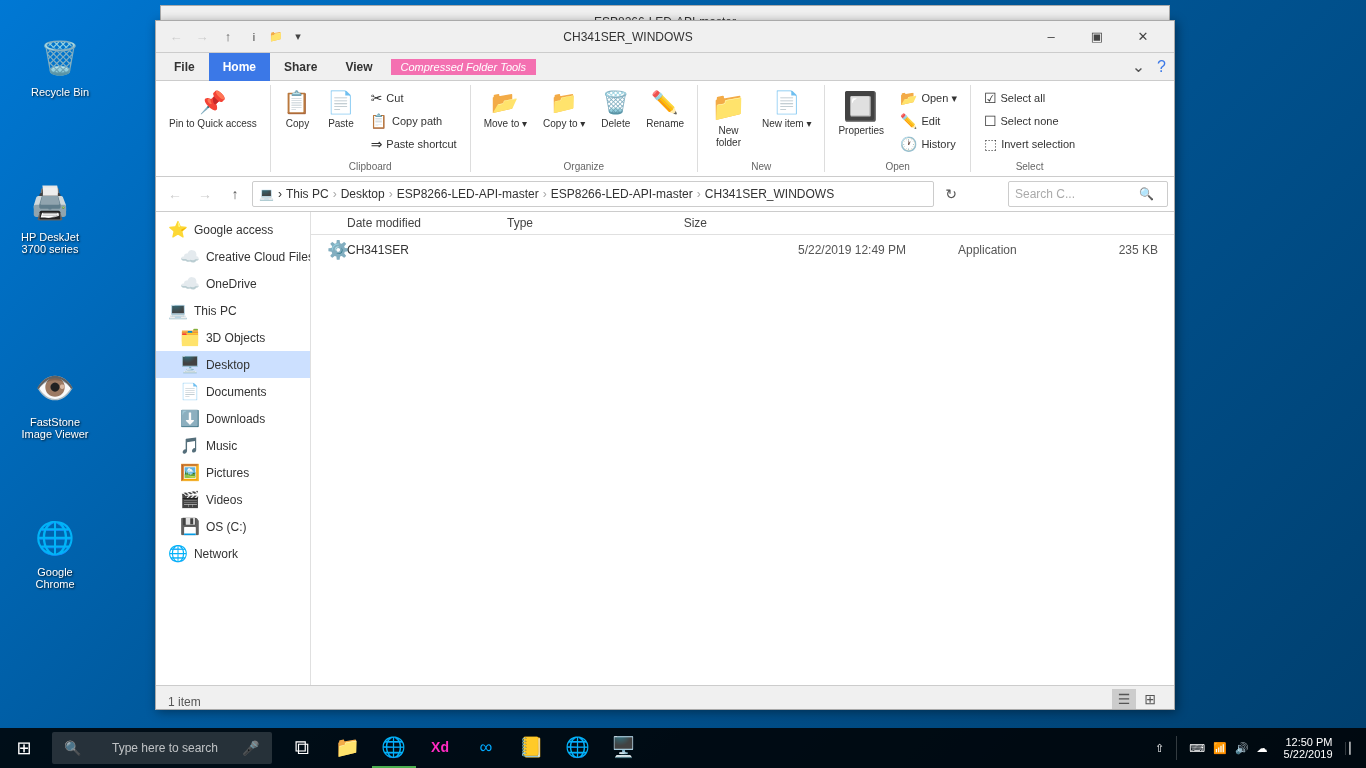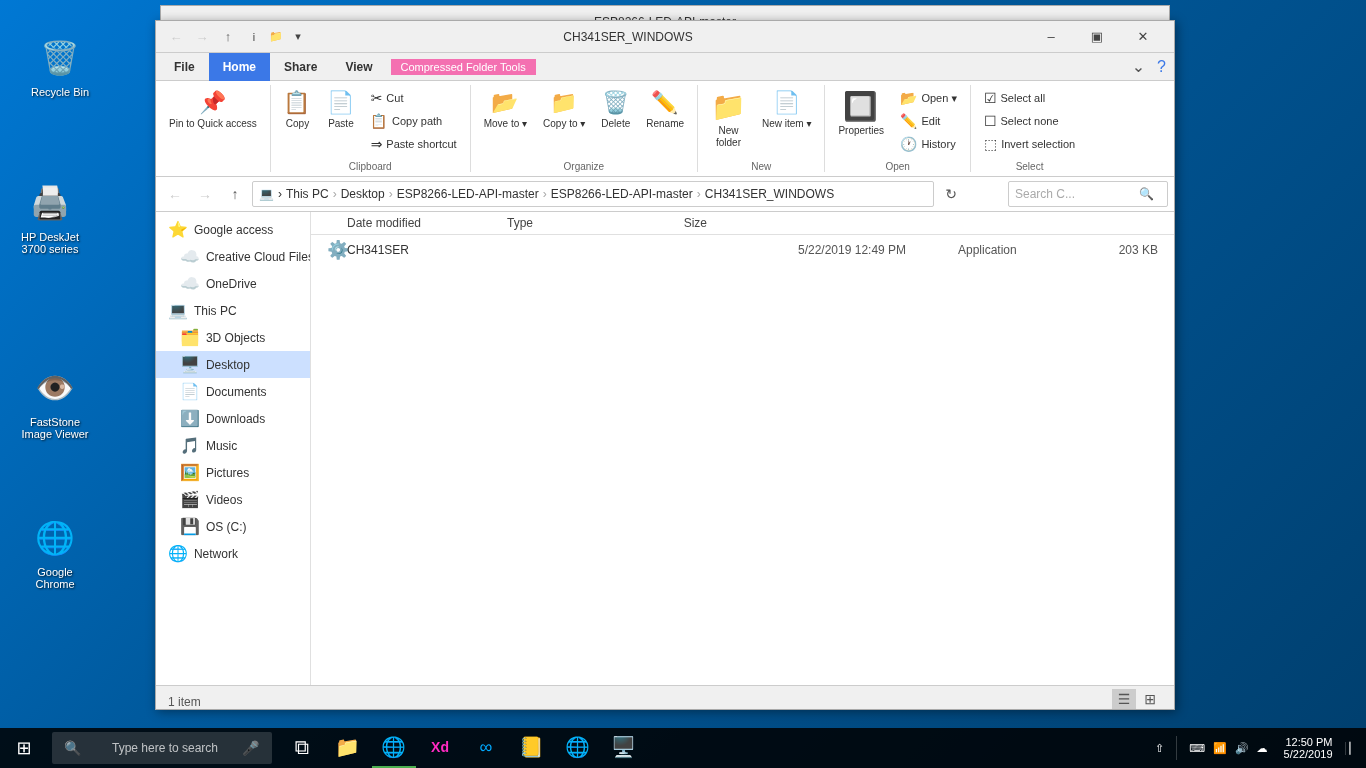--- a/index.html
+++ b/index.html
@@ -539,21 +539,21 @@
         </div>
         <div class="ribbon-tab home-active">
           <span>Home</span>
         </div>
         <div class="ribbon-tab">
           <span>Share</span>
         </div>
         <div class="ribbon-tab">
           <span>View</span>
         </div>
-        <div style="margin-left:4px;padding:2px 10px;background:#f470b1;color:white;font-size:11px;cursor:pointer;display:flex;align-items:center;">
+        <div style="margin-left:4px;padding:2px 10px;background:#f470b1;color:white;font-size:11px;cursor:pointer;display:flex;align-items:center;font-style:italic;">
           <span>Compressed Folder Tools</span>
         </div>
         <div style="margin-left:auto;display:flex;align-items:center;">
           <button style="border:none;background:transparent;cursor:pointer;font-size:16px;color:#555;padding:0 8px;">⌄</button>
           <button style="border:none;background:transparent;cursor:pointer;font-size:16px;color:#3b78e7;padding:0 4px;">?</button>
         </div>
       </div>
 
       <div class="ribbon-content">
 
@@ -776,21 +776,21 @@
           <span class="file-col-header col-size">
             <span>Size</span>
           </span>
         </div>
         <div class="file-list-body">
           <div class="file-row">
             <span style="width:20px;font-size:18px;">⚙️</span>
             <span class="file-name">CH341SER</span>
             <span class="file-date">5/22/2019 12:49 PM</span>
             <span class="file-type">Application</span>
-            <span class="file-size">203 KB</span>
+            <span class="file-size">235 KB</span>
           </div>
         </div>
       </div>
     </div>
 
     <div class="status-bar">
       <span>1 item</span>
       <div class="status-view-btns">
         <button class="status-view-btn active">☰</button>
         <button class="status-view-btn">⊞</button>

